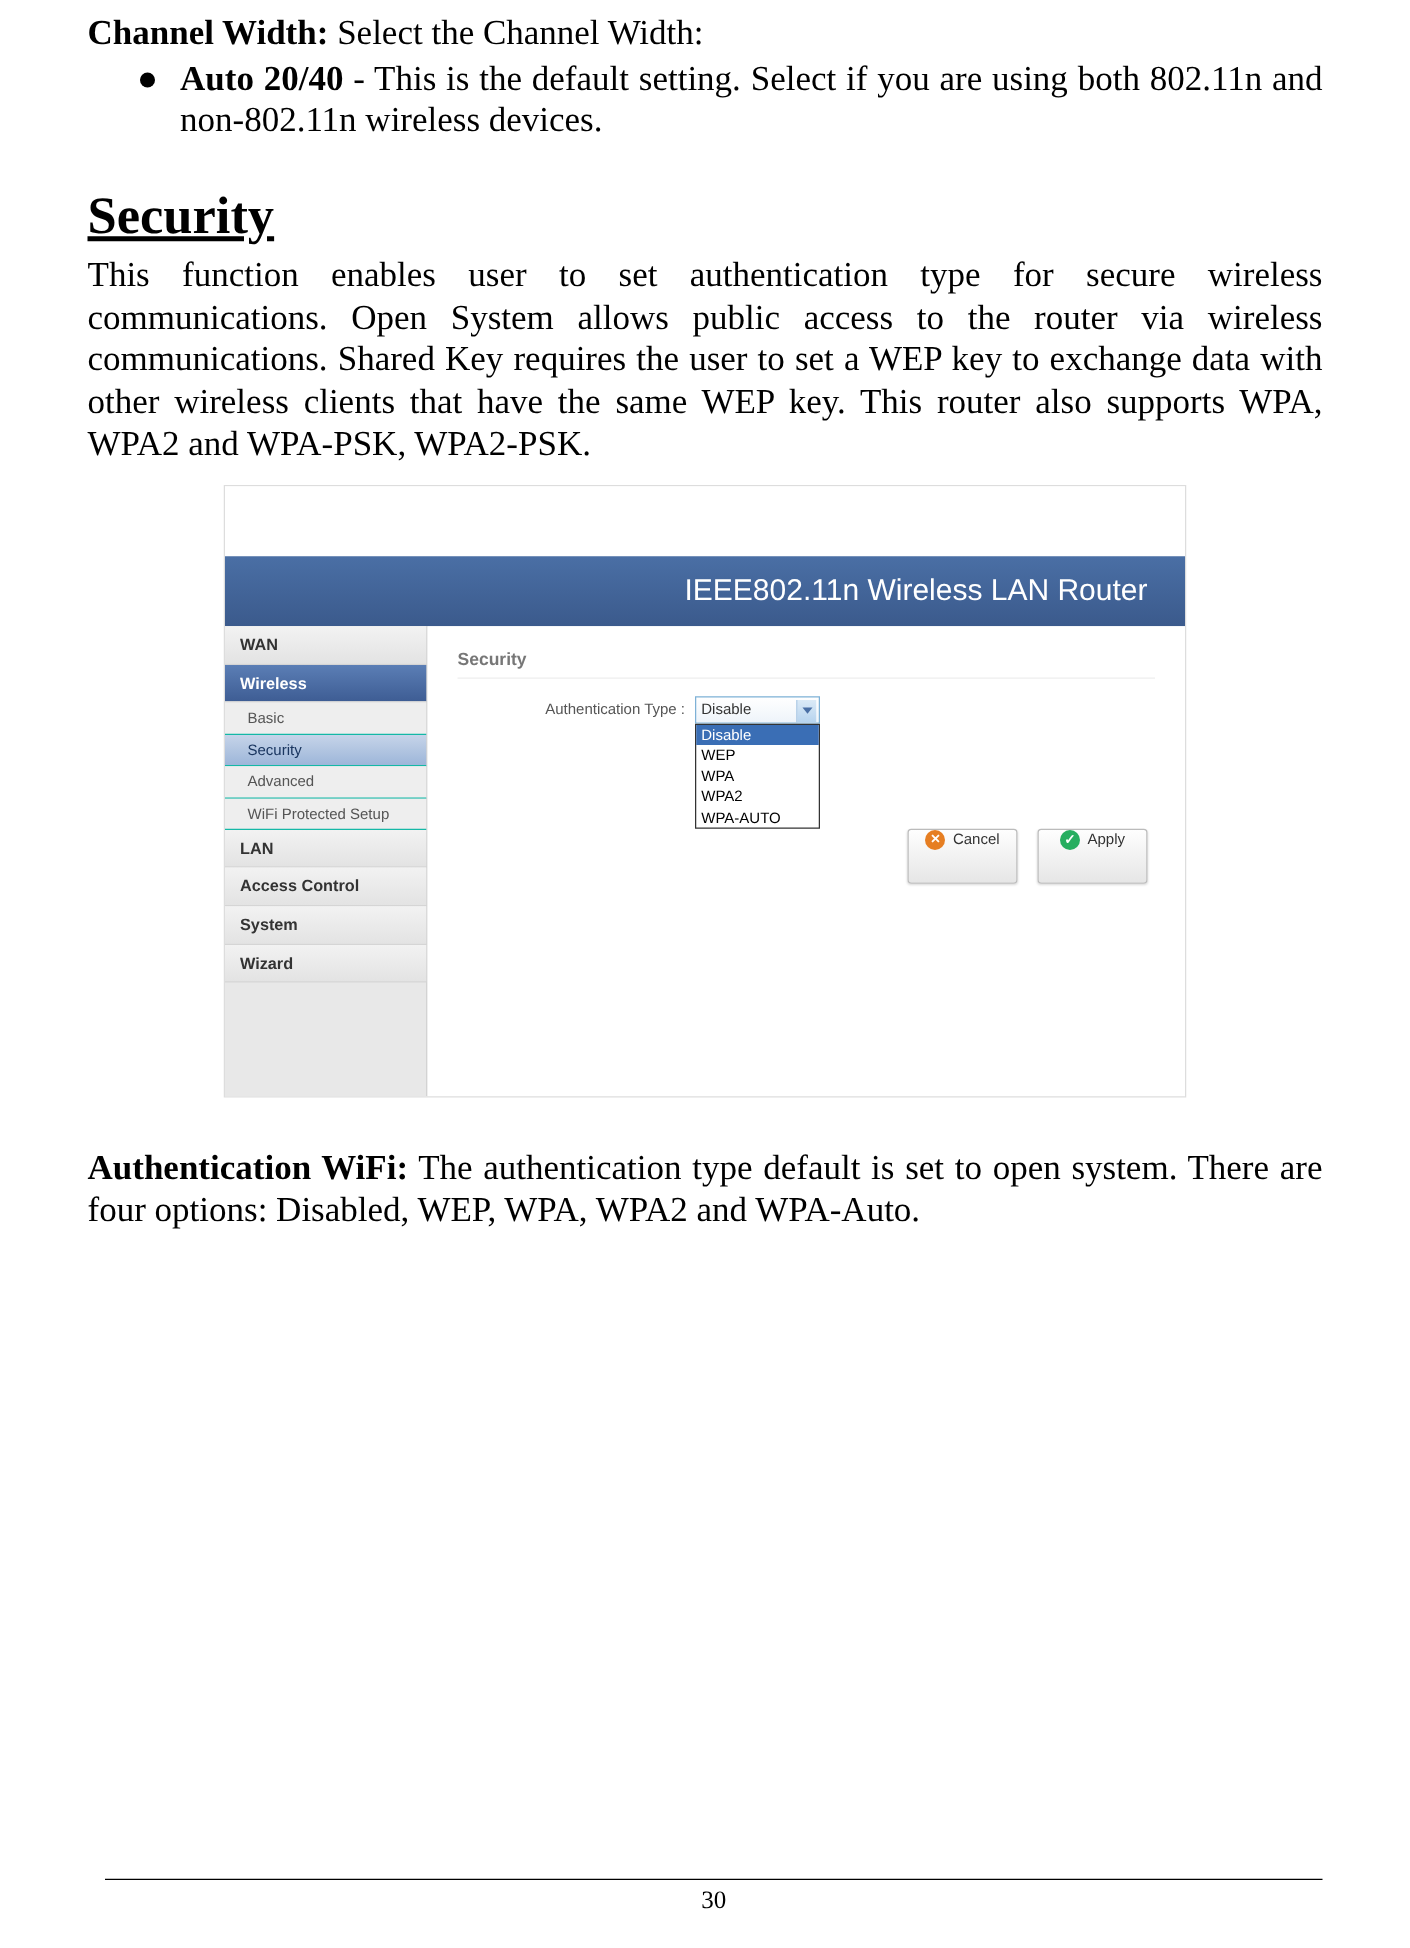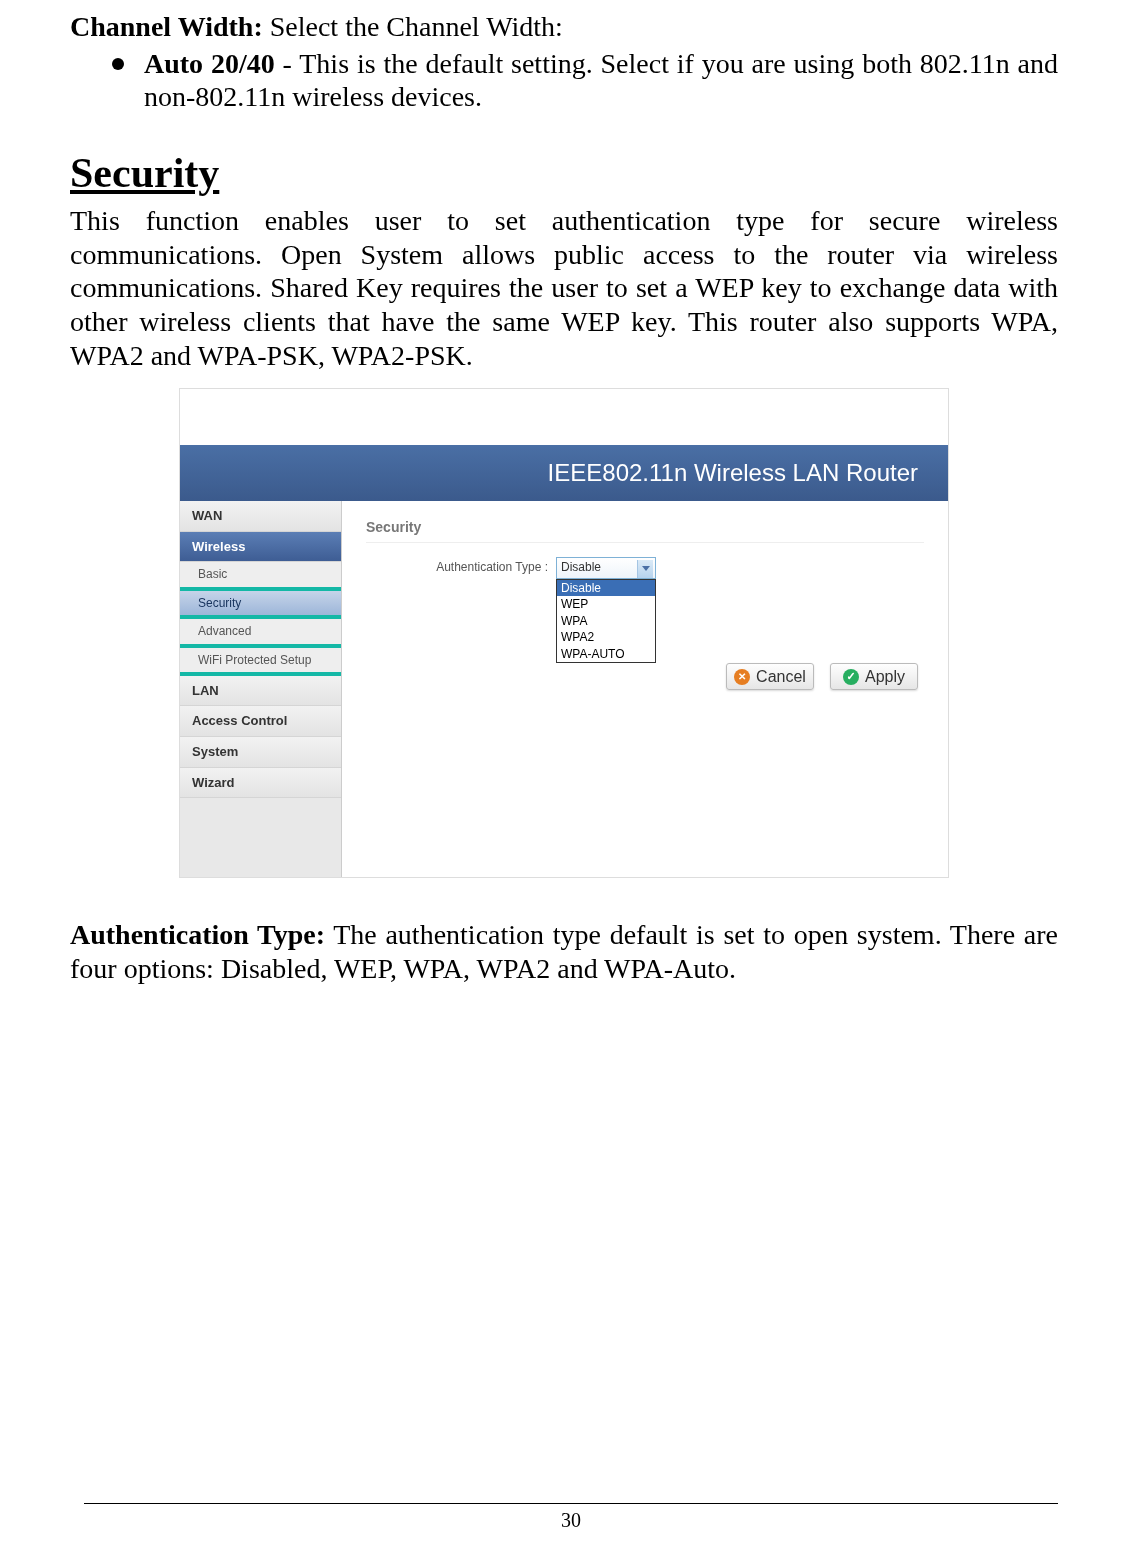--- a/index.html
+++ b/index.html
@@ -69,21 +69,21 @@
       background: linear-gradient(to bottom, #f2f2f2, #e3e3e3);
       cursor: pointer;
       font-weight: bold;
     }
     .sidebar-item.selected {
       background: linear-gradient(to bottom, #5b7eb5, #3e5d94);
       color: #fff;
     }
     .sidebar-sub {
       padding: 5px 12px 5px 18px;
-      border-bottom: 4px solid #14b8a6;
+      border-bottom: 1px solid #14b8a6;
       color: #555;
       font-size: 12px;
       font-weight: normal;
       background: #eee;
       cursor: pointer;
     }
     .sidebar-sub.sel {
       background: linear-gradient(to bottom, #c6d4e9, #9db6d9);
       color: #1a3660;
     }
@@ -131,27 +131,26 @@
     .dropdown-open div.highlight { background: #3a6eb5; color: #fff; }
     .button-row {
       position: absolute;
       right: 30px;
       top: 162px;
       display: flex;
       gap: 16px;
     }
     .action-btn {
       width: 88px;
-      height: 27px;
+      height: 44px;
       border: 1px solid #bbb;
       border-radius: 3px;
       background: linear-gradient(to bottom, #fefefe, #e6e6e6);
-      font-size: 16px;
+      font-size: 12px;
       display: flex;
-      align-items: center;
       justify-content: center;
       gap: 6px;
       cursor: pointer;
       color: #333;
       box-shadow: 0 1px 2px rgba(0,0,0,0.15);
     }
     .icon-circle {
       width: 16px; height: 16px; border-radius: 50%;
       display: inline-flex; align-items: center; justify-content: center;
       font-size: 11px; font-weight: bold; color: #fff;
@@ -234,19 +233,19 @@
           <div class="action-btn">
             <span class="icon-circle icon-apply"></span>
             <span>Apply</span>
           </div>
         </div>
       </div>
     </div>
   </div>
 
   <p class="auth-para">
-    <span class="bold">Authentication Type:</span><span>  The authentication type default is set to open system.  There are four options: Disabled, WEP, WPA, WPA2 and WPA-Auto.</span>
+    <span class="bold">Authentication WiFi:</span><span>  The authentication type default is set to open system.  There are four options: Disabled, WEP, WPA, WPA2 and WPA-Auto.</span>
   </p>
 </div>
 
 <div class="footer">
   <span>30</span>
 </div>
 
 </body></html>

